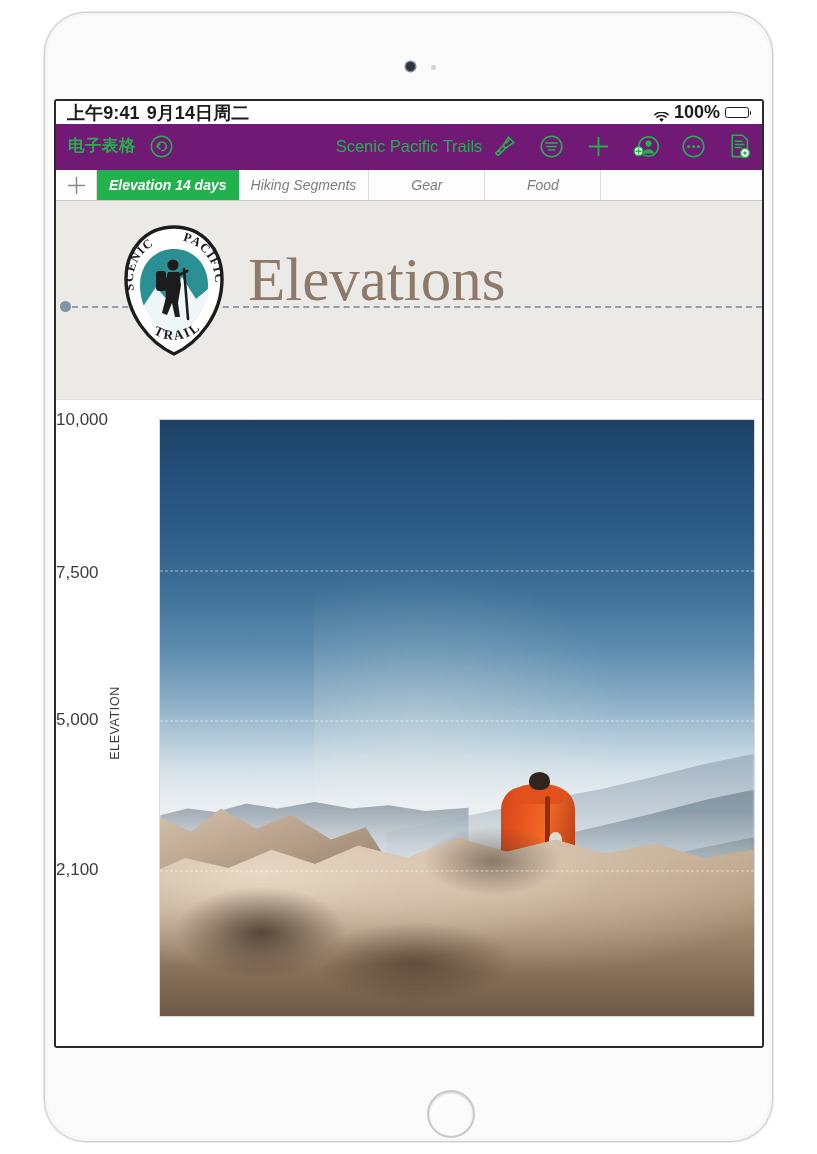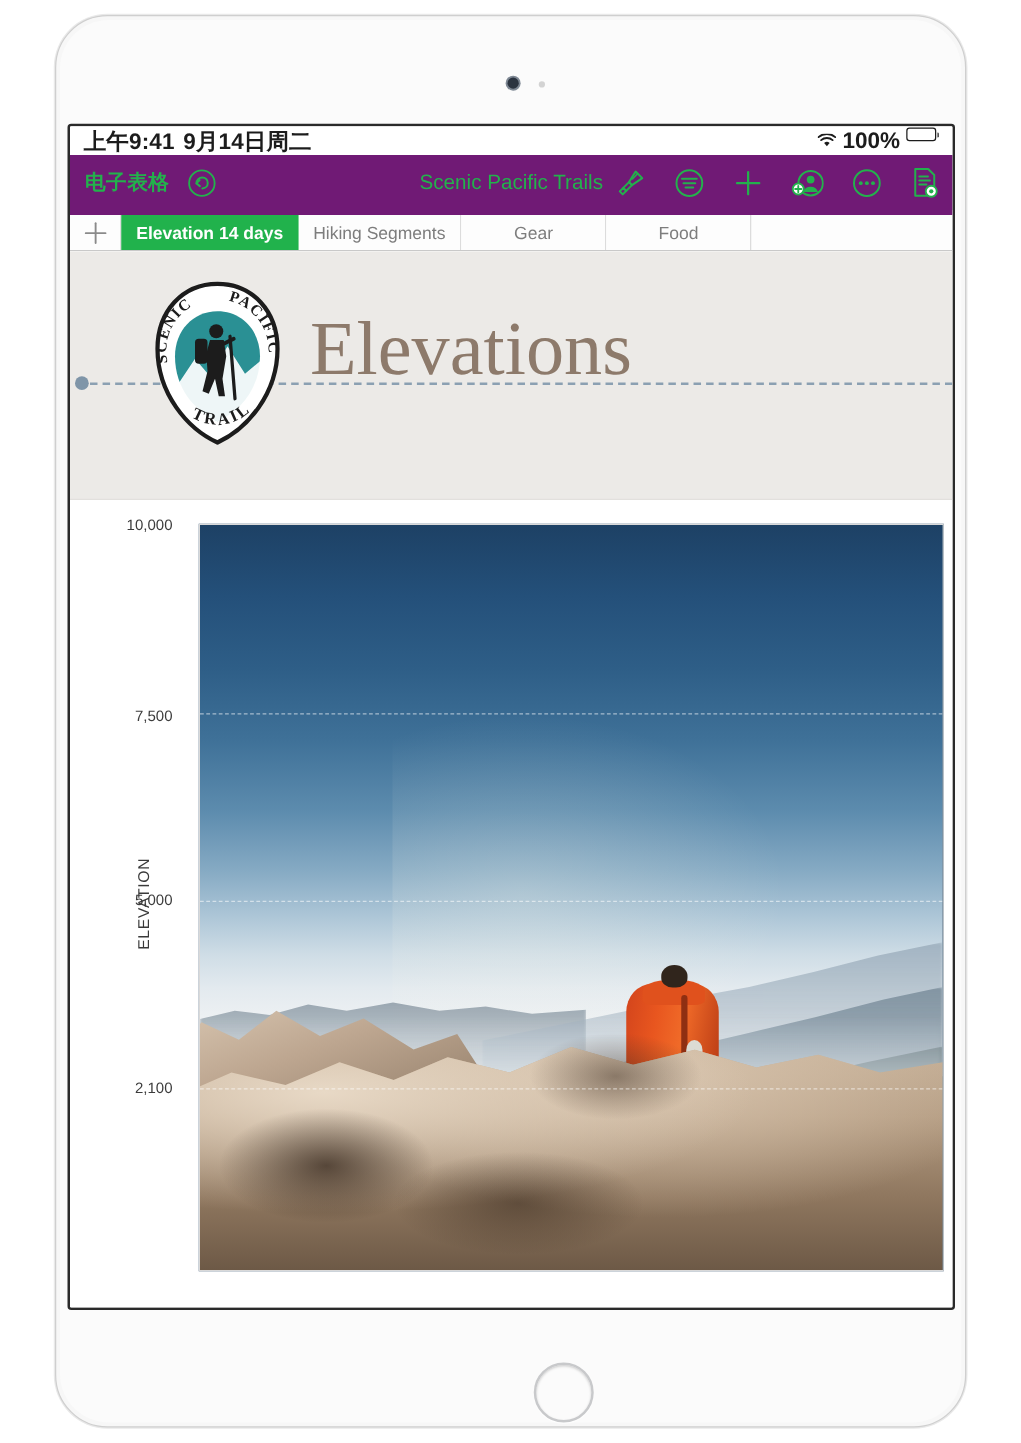--- a/index.html
+++ b/index.html
@@ -61,21 +61,21 @@
   #status-bar{
     position:relative;
     height:23px;
     background:#ffffff;
     display:flex; align-items:center;
     padding:0 13px 0 11px;
     font-size:18px;
     color:#1c1c1c;
   }
   #status-left{ display:flex; align-items:baseline; gap:7px; font-weight:600; letter-spacing:.1px;}
-  #status-right{ margin-left:auto; display:flex; align-items:flex-start; gap:5px; font-weight:600;}
+  #status-right{ margin-left:auto; display:flex; align-items:center; gap:5px; font-weight:600;}
   .wifi-ico{ display:inline-block; width:15px; height:11px; position:relative; }
   .battery{
     width:24px; height:11px; border:1.3px solid #1c1c1c; border-radius:2.6px;
     position:relative; padding:1.2px;
   }
   .battery::after{
     content:""; position:absolute; right:-3.4px; top:3px;
     width:1.9px; height:4px; background:#1c1c1c; border-radius:0 1px 1px 0;
   }
   .battery-fill{ height:100%; background:#1c1c1c; border-radius:1.1px; }
@@ -101,23 +101,24 @@
     margin-left:auto; display:flex; align-items:center; gap:22px;
     position:relative; z-index:2;
   }
   .tb-icon{ display:flex; align-items:center; justify-content:center; cursor:pointer;}
 
   
   #tab-bar{
     height:33px;
     background:#fdfdfd;
     display:flex; align-items:stretch;
-    border-top:4px solid #701a75;
+    border-top:2px solid #701a75;
     border-bottom:1px solid #c9c9c9;
     font-size:14px;
+    font-style:italic;
   }
   #tab-add{
     width:41px; display:flex; align-items:center; justify-content:center;
     border-right:1px solid #dcdcdc;
     color:#8a8a8a;
   }
   .tab{
     display:flex; align-items:center; justify-content:center;
     padding:0 12px;
     border-right:1px solid #dcdcdc;
@@ -184,22 +185,21 @@
     transform:translateY(-50%) rotate(-90deg);
     transform-origin:center;
     font-size:12.5px;
     color:#3a3a3a;
     letter-spacing:.6px;
     white-space:nowrap;
   }
   .y-tick{
     position:absolute;
     right:0; width:100%;
-    text-align:right;
-    font-size:12px;
+    font-size:17px;
     color:#3c3c3c;
     transform:translateY(-50%);
   }
   #y-ticks{
     position:absolute; left:0; top:0; bottom:0;
     width:92px;
   }
   #plot{
     position:absolute;
     left:103px; top:19px;

